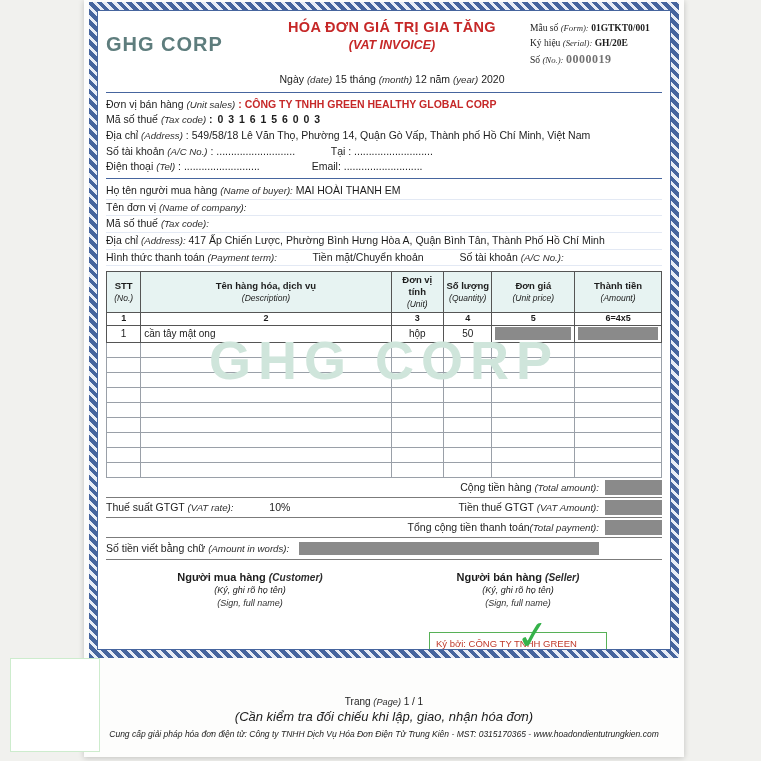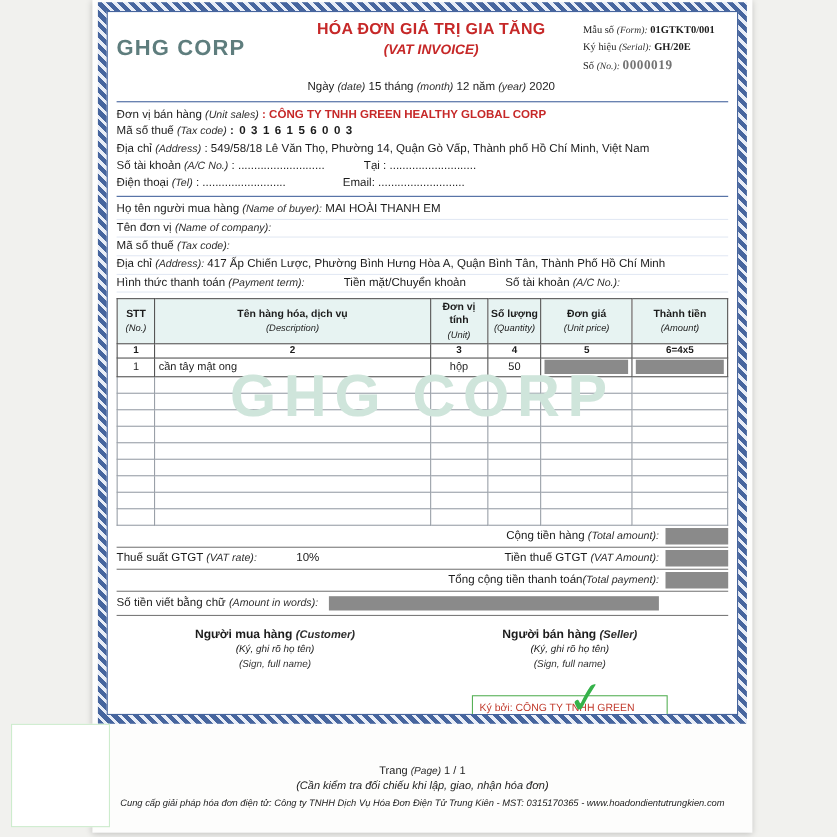--- a/index.html
+++ b/index.html
@@ -88,21 +88,21 @@
     color:#c0392b; font-size:9.5px; line-height:1.45; background:#fff;
   }
   .dsig .check {
     position:absolute; left:86px; top:-18px; font-size:40px; color:#35b24a;
     transform:rotate(-6deg); font-weight:bold; line-height:1;
   }
 
   
   .page-footer { position:absolute; top:696px; left:0; width:100%; text-align:center; }
   .pf-page { font-size:10px; }
-  .pf-note { font-style:italic; font-size:10px; margin-top:2px; }
+  .pf-note { font-style:italic; font-size:13px; margin-top:2px; }
   .pf-provider { font-style:italic; font-size:8.5px; margin-top:5px; color:#222; padding:0 14px; }
   .pf-lookup { font-style:italic; font-size:8.5px; margin-top:3px; }
   .pf-lookup .link { color:#2a52a0; }
   .pf-lookup .hot { font-weight:bold; color:#111; }
 
   .corner-box {
     position:absolute; left:10px; top:658px; width:90px; height:94px;
     background:#fff; border:1px solid #cdeccd;
   }
 </style>

